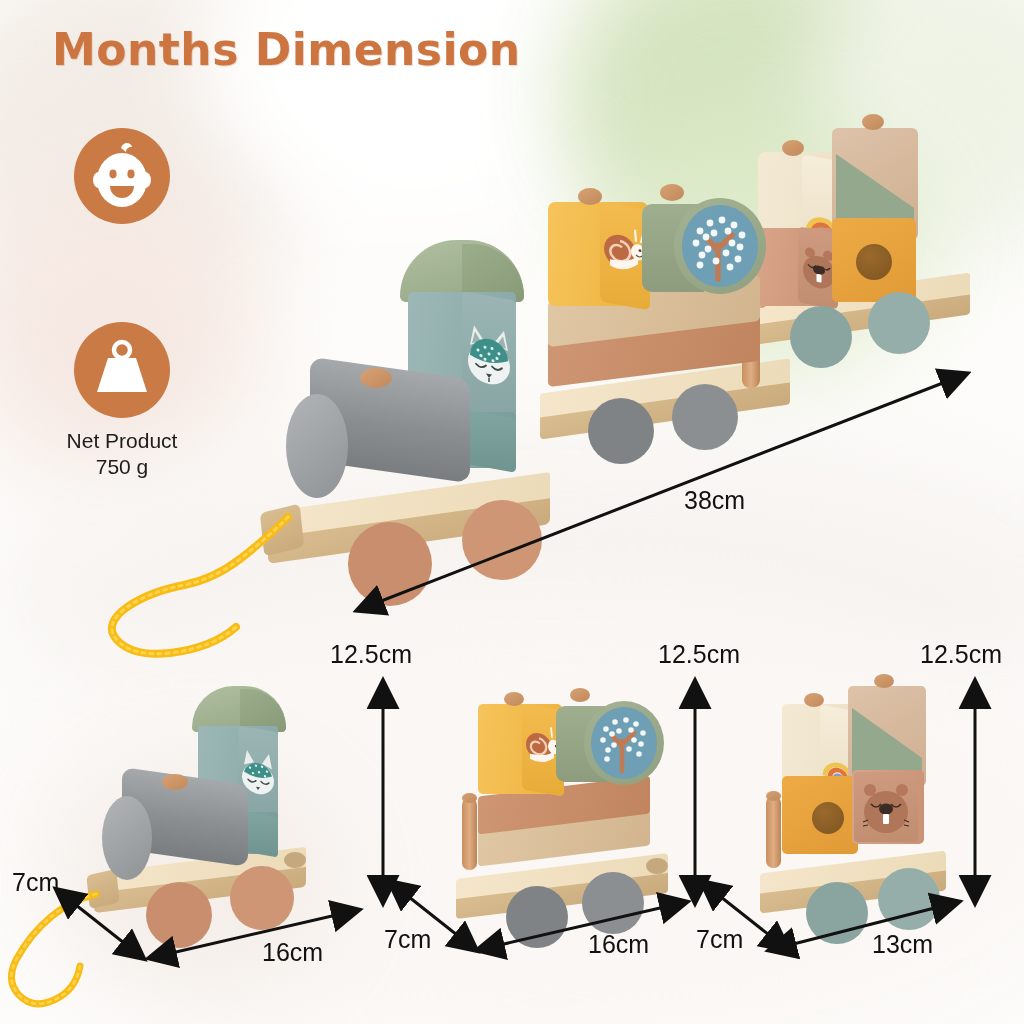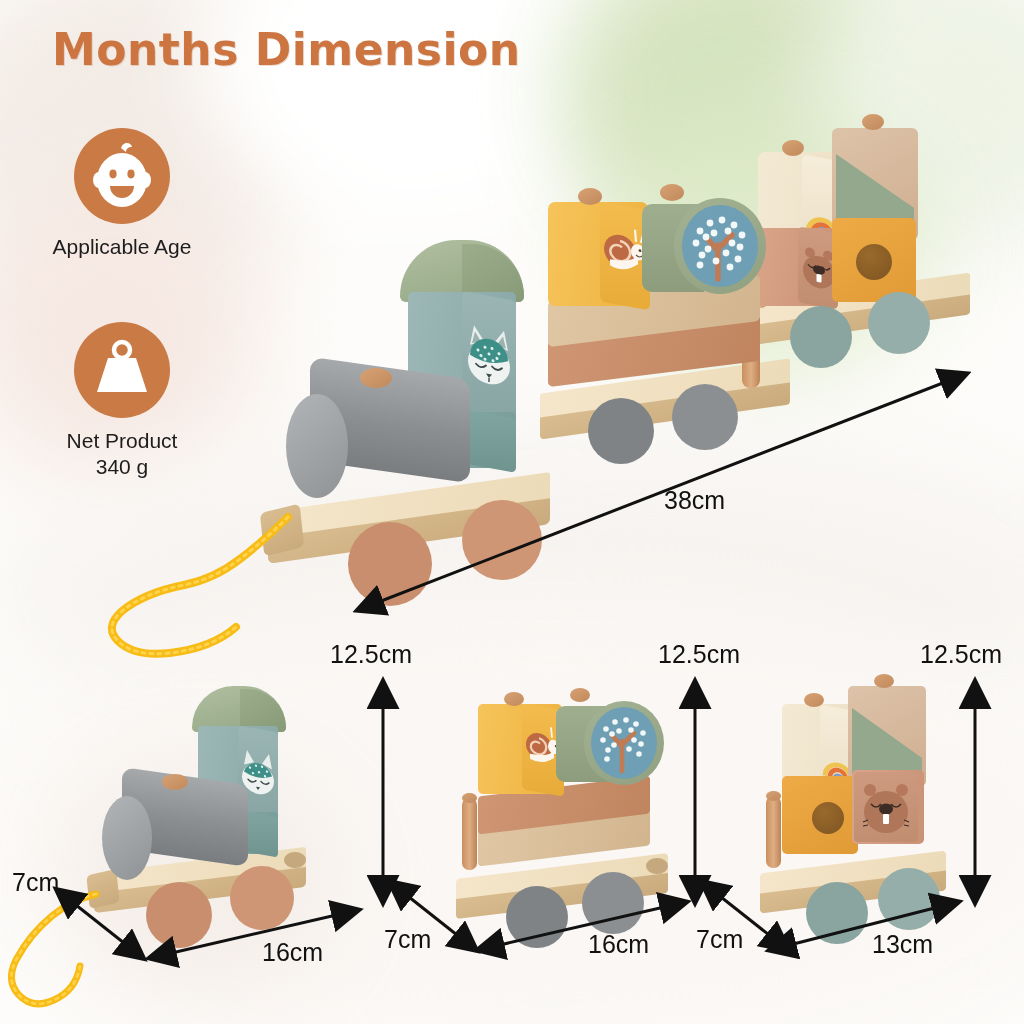--- a/index.html
+++ b/index.html
@@ -96,36 +96,35 @@
 
       <ellipse cx="48" cy="52" rx="25" ry="27" fill="#fff"></ellipse>
 
       <ellipse cx="39" cy="46" rx="3.6" ry="4.4" fill="#ca7a45"></ellipse>
       <ellipse cx="57" cy="46" rx="3.6" ry="4.4" fill="#ca7a45"></ellipse>
 
       <path d="M36 58 a12 12 0 0 0 24 0 z" fill="#ca7a45"></path>
     </svg>
   </div>
   <div class="badge-label">
-    <div>Applicable Age</div>
   </div>
 </div>
 
 <div class="badge-group" style="left:22px; top:322px;">
   <div class="badge-circle">
     <svg viewBox="0 0 96 96" width="96" height="96">
 
       <circle cx="48" cy="28" r="8" fill="none" stroke="#fff" stroke-width="4.5"></circle>
 
       <path d="M34 36 h28 l11 34 H23 z" fill="#fff"></path>
     </svg>
   </div>
   <div class="badge-label">
     <div>Net Product</div>
-    <div>340 g</div>
+    <div>750 g</div>
   </div>
 </div>
 
 <div class="abs" style="left:250px; top:110px; width:760px; height:490px; z-index:4;">
 
   <div class="abs" style="left:490px; top:0px; width:270px; height:290px;">
 
     <div class="abs woodTop" style="left:10px;top:178px;width:220px;height:28px;
          transform:skewY(-8deg); border-radius:3px;"></div>
     <div class="abs woodSide" style="left:10px;top:200px;width:220px;height:20px;
@@ -341,21 +340,21 @@
   <defs>
     <marker id="ah" markerWidth="11" markerHeight="11" refX="9" refY="5.5" orient="auto">
       <path d="M0,0 L11,5.5 L0,11 z" fill="#111"></path>
     </marker>
     <marker id="ah2" markerWidth="11" markerHeight="11" refX="2" refY="5.5" orient="auto">
       <path d="M11,0 L0,5.5 L11,11 z" fill="#111"></path>
     </marker>
   </defs>
   <line x1="18" y1="250" x2="626" y2="14" stroke="#111" stroke-width="3" marker-start="url(#ah2)" marker-end="url(#ah)"></line>
 </svg>
-<div class="dim-text" style="left:664px; top:486px;">38cm</div>
+<div class="dim-text" style="left:684px; top:486px;">38cm</div>
 
 <svg class="cord-svg" viewBox="0 0 260 160" width="260" height="160" style="left:60px; top:495px;">
   <path d="M228 22 q-22 22 -48 42 q-26 20 -56 26 q-40 8 -62 26 q-18 16 -4 30 q16 16 52 12 q42 -5 66 -26" fill="none" stroke="#f7bc16" stroke-width="8" stroke-linecap="round"></path>
   <path d="M228 22 q-22 22 -48 42 q-26 20 -56 26 q-40 8 -62 26 q-18 16 -4 30 q16 16 52 12 q42 -5 66 -26" fill="none" stroke="#ffd34d" stroke-width="3" stroke-linecap="round" stroke-dasharray="3 5"></path>
 </svg>
 
 <div class="abs" style="left:60px; top:670px; width:330px; height:300px; z-index:4;">
 
   <div class="abs woodTop" style="left:34px;top:190px;width:212px;height:26px;
        transform:skewY(-7deg); border-radius:5px 3px 3px 5px;"></div>

